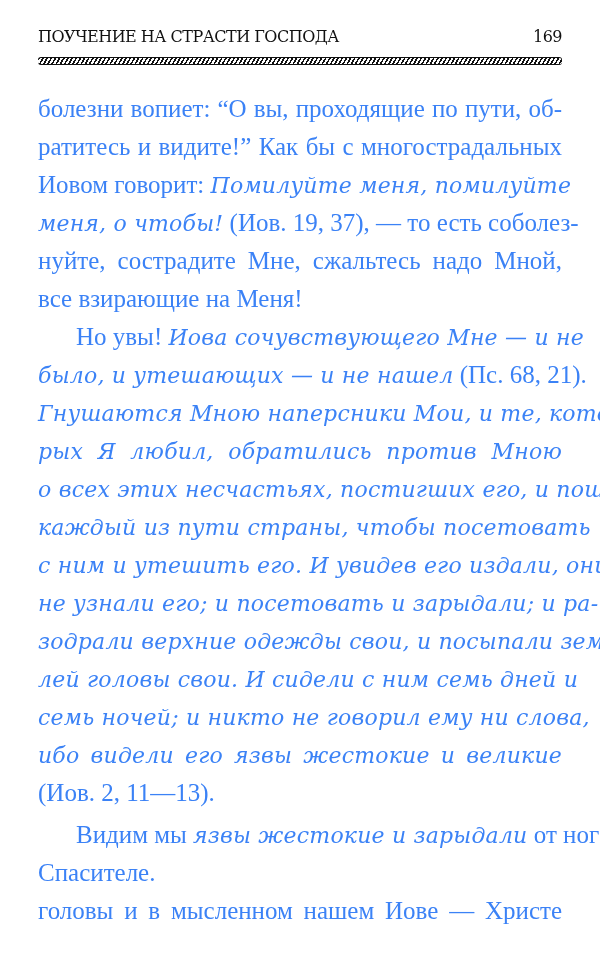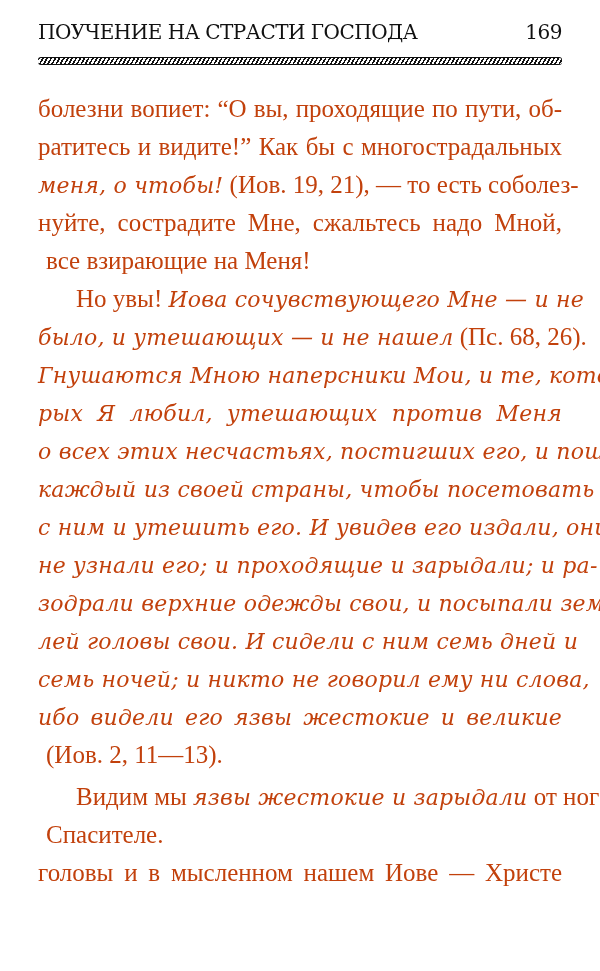--- a/index.html
+++ b/index.html
@@ -1,63 +1,64 @@
 <!DOCTYPE html>
 <html><head>
 <meta charset="utf-8">
 <style>
   html, body { margin: 0; padding: 0; background: #ffffff; }
   body { width: 600px; height: 971px; position: relative; overflow: hidden; color: #111; }
   .page { position: absolute; left: 0; top: 0; width: 600px; height: 971px; background: #fff; }
   .running-head {
     position: absolute; left: 38px; right: 38px; top: 20px; height: 32px;
-    display: flex; justify-content: space-between; align-items: flex-start;
-    font-family: "DejaVu Serif", serif; font-size: 20px; letter-spacing: -0.5px; color: #111;
+    display: flex; justify-content: space-between; align-items: center;
+    font-family: "DejaVu Serif", serif; font-size: 16px; letter-spacing: -0.5px; color: #111;
   }
   .rope {
     position: absolute; left: 38px; right: 38px; top: 57px; height: 6px;
     background:
       repeating-linear-gradient(120deg, #111 0px, #111 1.6px, #fff 1.6px, #fff 3.6px);
     border-top: 1px solid #111; border-bottom: 1px solid #111; border-radius: 3px;
   }
   .body-text {
     position: absolute; left: 38px; width: 524px; top: 90px;
-    font-family: "Liberation Serif", serif; font-size: 25px; line-height: 38px; color: #c2410c;
+    font-family: "Liberation Serif", serif; font-size: 25px; line-height: 38px; color: #3b82f6;
   }
   .line { display: block; height: 38px; white-space: nowrap; text-align: justify; text-align-last: justify; }
-  .line.last { text-align-last: left; margin-left: 8px; }
+  .line.last { text-align-last: left; }
   .line.indent { padding-left: 38px; }
   .para-gap { height: 4px; }
   .it { font-style: italic; font-family: "DejaVu Serif", serif; font-size: 22px; letter-spacing: 0.2px; }
 </style>
 </head>
 <body>
 
 <div class="page">
   <div class="running-head">
     <span>ПОУЧЕНИЕ НА СТРАСТИ ГОСПОДА</span>
     <span>169</span>
   </div>
   <div class="rope"></div>
 
   <div class="body-text" id="body-text">
 
   <div class="line"><span>болезни вопиет: “О вы, проходящие по пути, об-</span></div>
       <div class="line"><span>ратитесь и видите!” Как бы с многострадальных</span></div>
-      <div class="line"><span class="it">меня, о чтобы!</span><span> (Иов. 19, 21), — то есть соболез-</span></div>
+      <div class="line"><span>Иовом говорит: </span><span class="it">Помилуйте меня, помилуйте</span></div>
+      <div class="line"><span class="it">меня, о чтобы!</span><span> (Иов. 19, 37), — то есть соболез-</span></div>
       <div class="line"><span>нуйте, сострадите Мне, сжальтесь надо Мной,</span></div>
       <div class="line last"><span>все взирающие на Меня!</span></div>
       <div class="line indent"><span>Но увы! </span><span class="it">Иова сочувствующего Мне — и не</span></div>
-      <div class="line"><span class="it">было, и утешающих — и не нашел</span><span> (Пс. 68, 26).</span></div>
+      <div class="line"><span class="it">было, и утешающих — и не нашел</span><span> (Пс. 68, 21).</span></div>
       <div class="line"><span class="it">Гнушаются Мною наперсники Мои, и те, кото-</span></div>
-      <div class="line"><span class="it">рых Я любил, утешающих против Меня</span></div>
+      <div class="line"><span class="it">рых Я любил, обратились против Мною</span></div>
       <div class="line"><span class="it">о всех этих несчастьях, постигших его, и пошли</span></div>
-      <div class="line"><span class="it">каждый из своей страны, чтобы посетовать</span></div>
+      <div class="line"><span class="it">каждый из пути страны, чтобы посетовать</span></div>
       <div class="line"><span class="it">с ним и утешить его. И увидев его издали, они</span></div>
-      <div class="line"><span class="it">не узнали его; и проходящие и зарыдали; и ра-</span></div>
+      <div class="line"><span class="it">не узнали его; и посетовать и зарыдали; и ра-</span></div>
       <div class="line"><span class="it">зодрали верхние одежды свои, и посыпали зем-</span></div>
       <div class="line"><span class="it">лей головы свои. И сидели с ним семь дней и</span></div>
       <div class="line"><span class="it">семь ночей; и никто не говорил ему ни слова,</span></div>
       <div class="line"><span class="it">ибо видели его язвы жестокие и великие</span></div>
       <div class="line last"><span>(Иов. 2, 11—13).</span></div>
       <div class="para-gap"></div>
       <div class="line indent"><span>Видим мы </span><span class="it">язвы жестокие и зарыдали</span><span> от ног до</span></div>
       <div class="line last"><span>Спасителе.</span></div>
       <div class="line"><span>головы и в мысленном нашем Иове — Христе</span></div>
       <div class="para-gap"></div>

